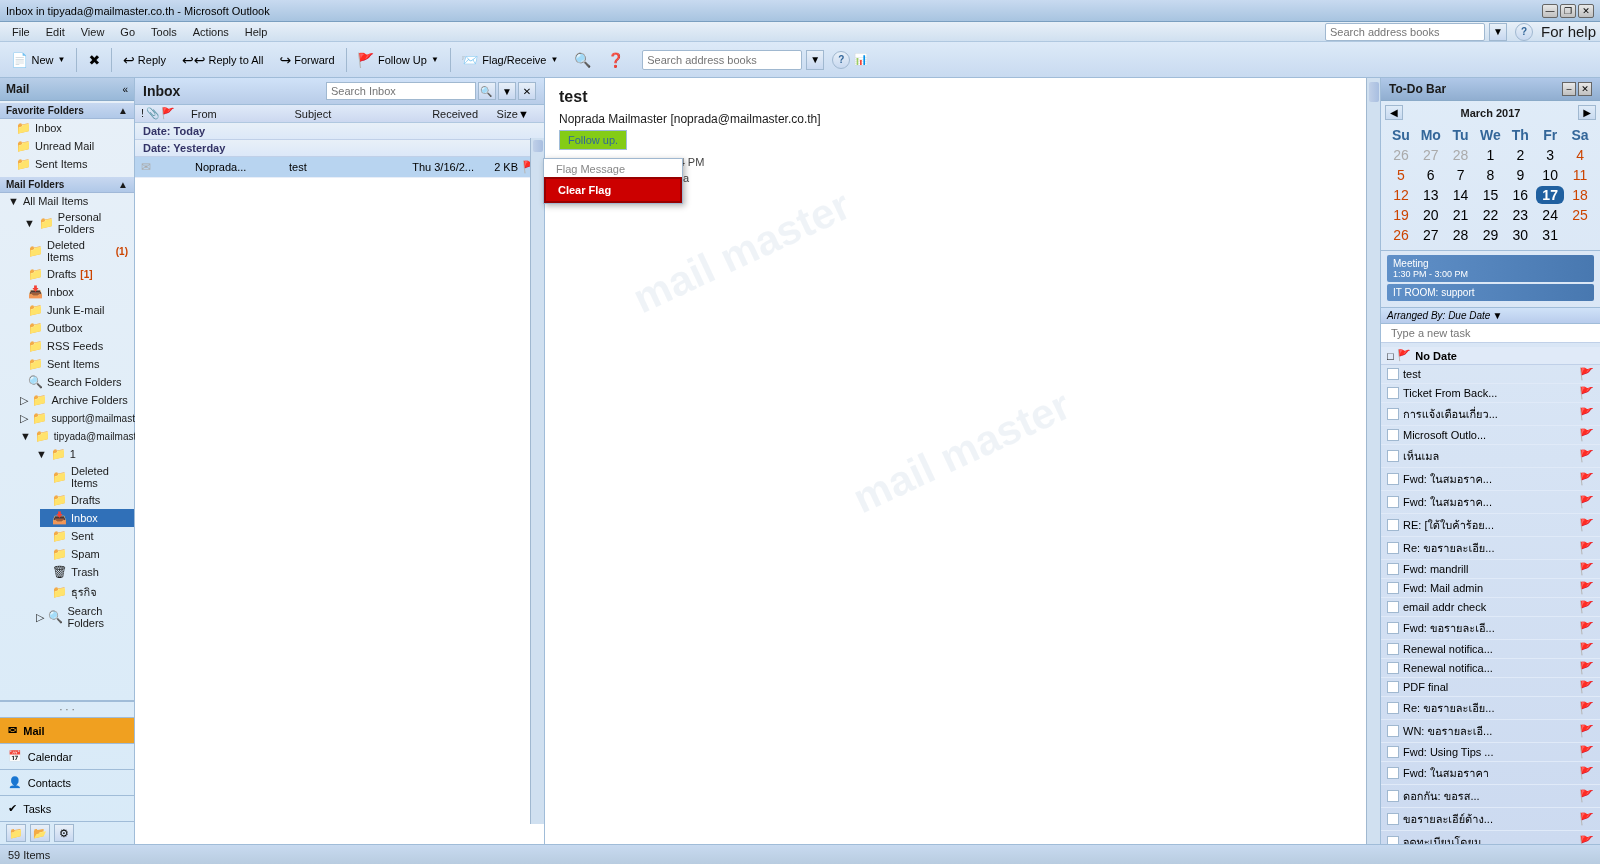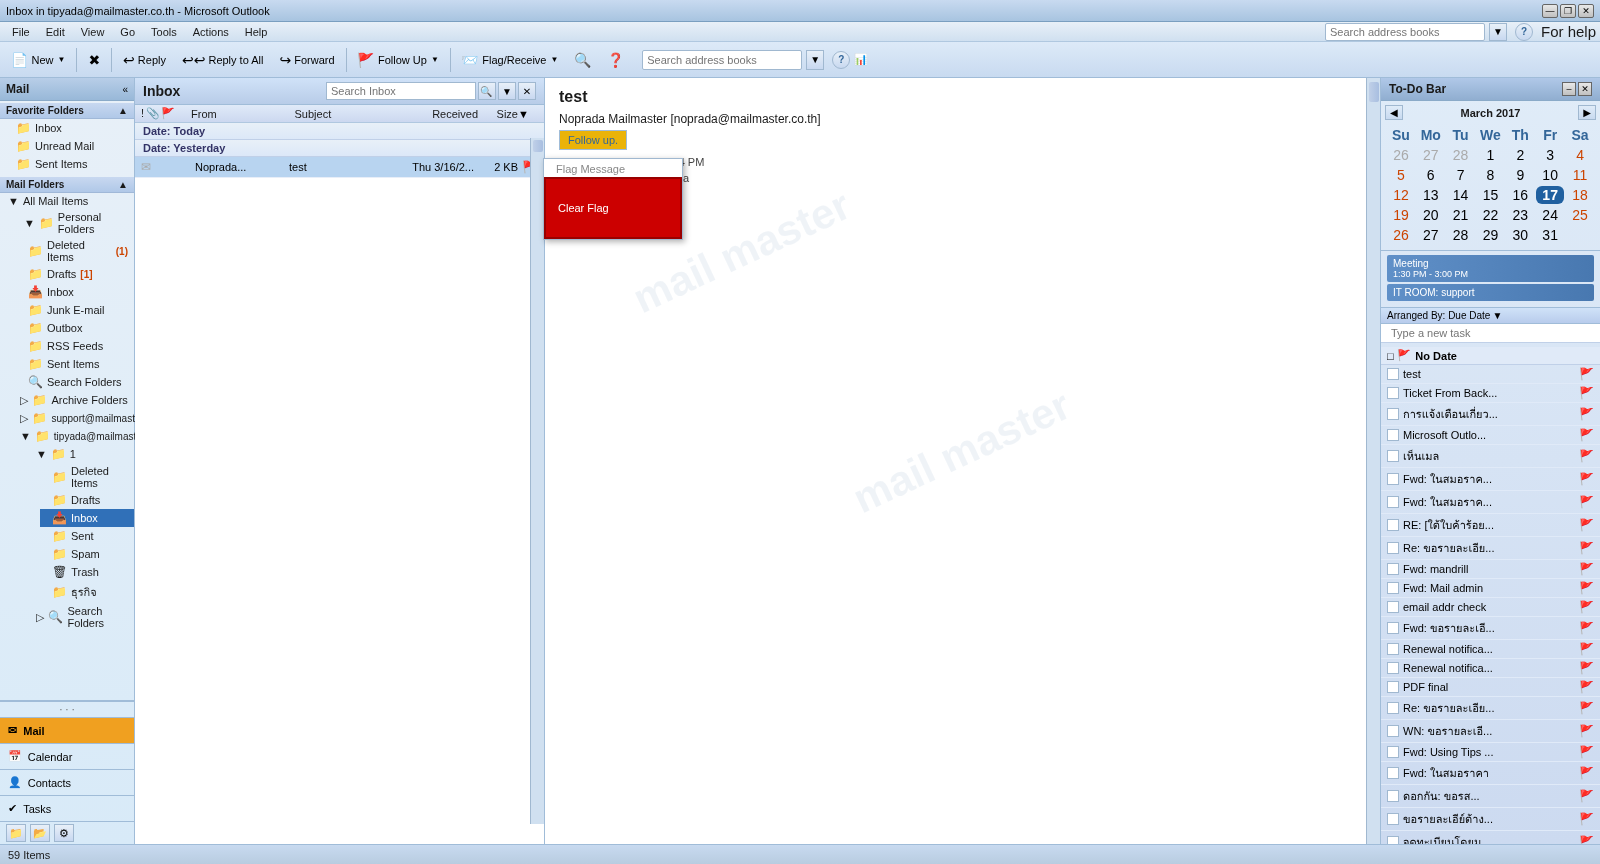--- a/index.html
+++ b/index.html
@@ -75,29 +75,29 @@
     .email-date { width: 80px; font-size: 11px; text-align: right; }
     .email-size { width: 40px; font-size: 11px; text-align: right; }
     .email-flag { width: 16px; position: relative; }
     .flag-icon { color: #cc3300; font-size: 12px; cursor: pointer; }
 
     
     #right-panel { flex: 1; background: white; display: flex; flex-direction: column; position: relative; }
     #email-content { padding: 10px 14px; flex: 1; overflow-y: auto; }
     #email-subject-line { font-size: 16px; font-weight: bold; color: #1a1a1a; margin-bottom: 6px; }
     #email-from-line { font-size: 12px; color: #1a1a1a; margin-bottom: 4px; }
-    #email-followup { background: #eab308; border: 1px solid #a0bcd8; padding: 3px 8px; font-size: 11px; color: #336699; display: inline-block; margin-bottom: 6px; }
+    #email-followup { background: #84cc16; border: 1px solid #a0bcd8; padding: 3px 8px; font-size: 11px; color: #336699; display: inline-block; margin-bottom: 6px; }
     #email-meta { font-size: 11px; color: #444; margin-bottom: 4px; }
     #email-to { font-size: 11px; color: #444; }
     .meta-label { font-weight: bold; }
 
     
     #flag-dropdown { position: absolute; top: 158px; left: 543px; background: white; border: 1px solid #a0b8d0; box-shadow: 2px 2px 6px rgba(0,0,0,0.3); z-index: 1000; min-width: 140px; }
     .dropdown-item { padding: 4px 12px; font-size: 11px; cursor: pointer; color: #555; }
-    .dropdown-item.highlighted { background: #cc0000; color: white; font-weight: normal; padding: 23px 12px; border: 2px solid #990000; }
+    .dropdown-item.highlighted { background: #cc0000; color: white; font-weight: bold; padding: 5px 12px; border: 2px solid #990000; }
 
     
     #todo-bar { width: 220px; background: linear-gradient(to bottom, #e0ecf8, #ccdaf0); border-left: 1px solid #a0bcd8; display: flex; flex-direction: column; }
     #todo-header { background: linear-gradient(to bottom, #b0c8e8, #90aed0); padding: 4px 8px; display: flex; align-items: center; justify-content: space-between; border-bottom: 1px solid #8aaac8; }
     #todo-title { font-size: 12px; font-weight: bold; color: #1a1a1a; }
     .todo-close-btns { display: flex; gap: 2px; }
     .todo-close-btn { width: 14px; height: 14px; border: 1px solid #666; background: linear-gradient(to bottom, #e8e8e8, #c0c0c0); cursor: pointer; font-size: 9px; display: flex; align-items: center; justify-content: center; }
 
     
     #mini-cal { padding: 4px; border-bottom: 1px solid #a0bcd8; }
@@ -110,21 +110,21 @@
     .cal-today { background: #2060a0; color: white; border-radius: 6px; font-weight: bold; }
     .cal-other-month { color: #aaa; }
     .cal-weekend { color: #cc4400; }
 
     
     #appointments { padding: 4px 6px; border-bottom: 1px solid #a0bcd8; }
     .appt-item { background: linear-gradient(to right, #6090c8, #4878b0); padding: 3px 6px; margin-bottom: 2px; color: white; font-size: 10px; border-radius: 2px; }
 
     
     #tasks-area { flex: 1; overflow-y: auto; padding: 4px 0; }
-    #tasks-header { padding: 2px 6px; background: linear-gradient(to bottom, #d0e2f8, #b8ccec); border-bottom: 1px solid #a0bcd8; display: flex; align-items: flex-start; justify-content: space-between; }
+    #tasks-header { padding: 2px 6px; background: linear-gradient(to bottom, #d0e2f8, #b8ccec); border-bottom: 1px solid #a0bcd8; display: flex; align-items: flex-start; justify-content: space-between; font-style: italic; }
     #tasks-arrange { font-size: 10px; display: flex; align-items: center; gap: 2px; }
     #new-task-input { width: 100%; padding: 3px 10px; border: none; border-bottom: 1px solid #c0d0e8; font-size: 11px; background: white; }
     .task-row { display: flex; align-items: center; padding: 2px 6px; border-bottom: 1px solid #e0eaf8; cursor: pointer; }
     .task-check { width: 12px; height: 12px; border: 1px solid #a0b8d0; margin-right: 4px; display: flex; align-items: center; justify-content: center; font-size: 8px; background: white; }
     .task-label { flex: 1; font-size: 11px; overflow: hidden; text-overflow: ellipsis; white-space: nowrap; }
     .task-flag { color: #cc3300; font-size: 12px; margin-left: 2px; }
     .no-date-header { padding: 2px 6px; background: #e0eaf8; font-size: 11px; font-weight: bold; display: flex; align-items: center; gap: 4px; border-bottom: 1px solid #c0d0e8; }
 
     
     #status-bar { height: 20px; background: linear-gradient(to bottom, #c8daf0, #b8cce0); border-top: 1px solid #a0bcd8; display: flex; align-items: center; padding: 0 8px; font-size: 11px; color: #1a1a1a; }

